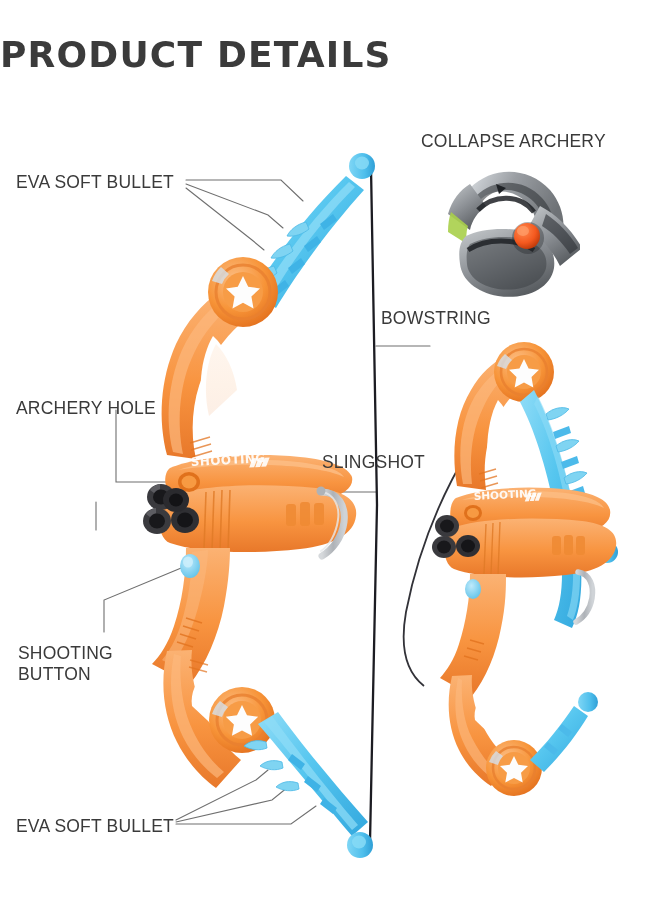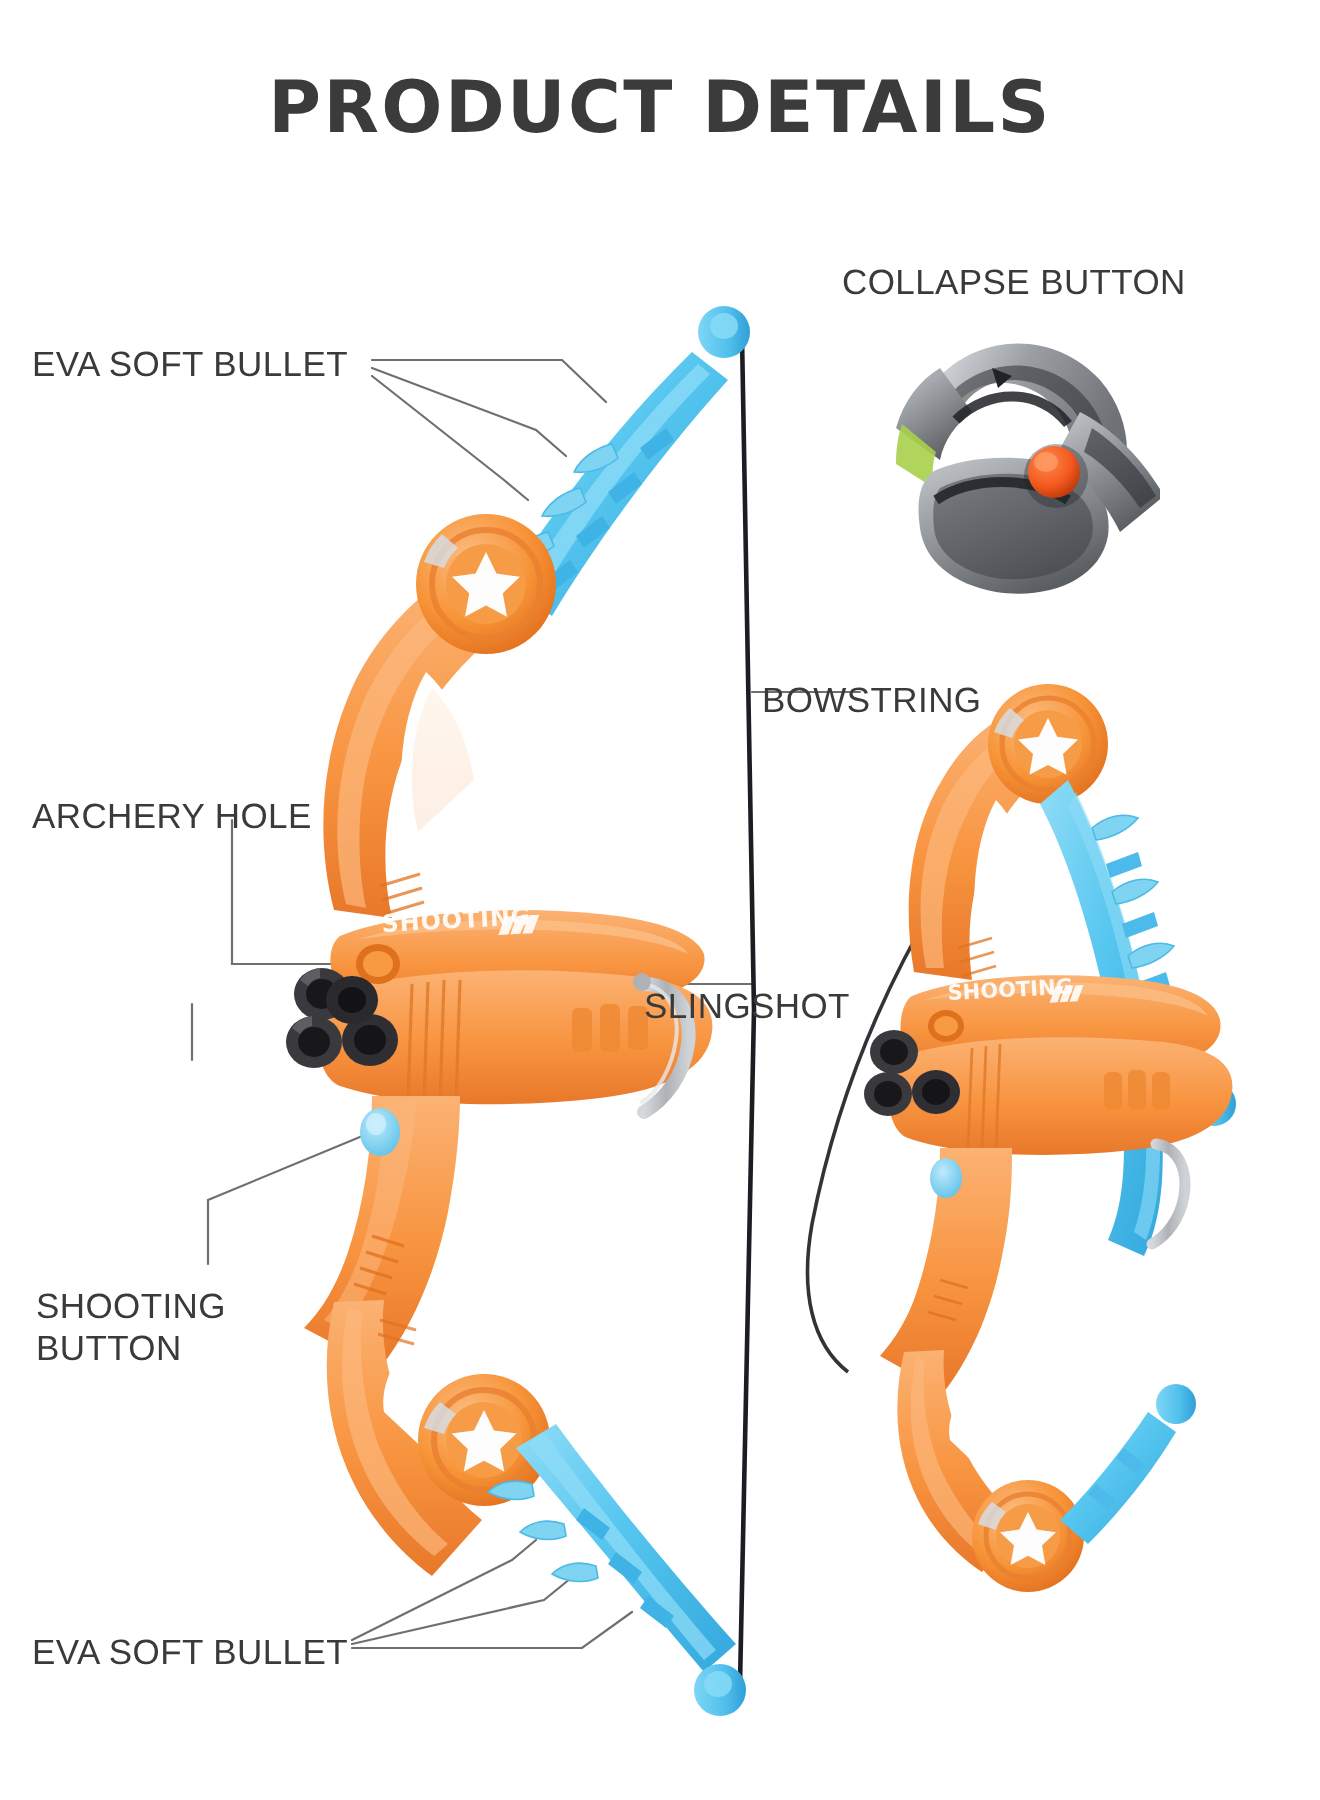--- a/index.html
+++ b/index.html
@@ -19,21 +19,20 @@
     position: absolute;
     inset: 0;
     width: 660px;
     height: 900px;
   }
   .page-title {
     position: absolute;
     top: 34px;
     left: 0;
     width: 660px;
-    text-align: center;
     font-family: "DejaVu Sans", sans-serif;
     font-size: 36px;
     font-weight: bold;
     letter-spacing: 1.2px;
     color: #3b3b3b;
   }
   .callout {
     position: absolute;
     font-family: "Liberation Sans", sans-serif;
     font-size: 17.5px;
@@ -42,22 +41,22 @@
     white-space: pre;
     line-height: 1.22;
   }
   .callout.two-line { white-space: pre-line; }
 
   #lbl-eva-top    { left: 16px;  top: 172px; }
   #lbl-archery    { left: 16px;  top: 398px; text-align: center; }
   #lbl-bullet     { left: 16px;  top: 533px; }
   #lbl-shooting   { left: 18px;  top: 643px; }
   #lbl-eva-bottom { left: 16px;  top: 816px; }
-  #lbl-bowstring  { left: 381px; top: 340px; }
-  #lbl-slingshot  { left: 322px; top: 452px; margin-top: 41px; }
+  #lbl-bowstring  { left: 381px; top: 308px; }
+  #lbl-slingshot  { left: 322px; top: 452px; }
   #lbl-collapse   { left: 421px; top: 131px; }
 
   svg.art {
     position: absolute;
     left: 0;
     top: 0;
     width: 660px;
     height: 900px;
     overflow: visible;
   }
@@ -484,15 +483,15 @@
 
   <div class="callout two-line" id="lbl-shooting">SHOOTING
 BUTTON</div>
 
   <div class="callout" id="lbl-eva-bottom">EVA SOFT BULLET</div>
 
   <div class="callout" id="lbl-bowstring">BOWSTRING</div>
 
   <div class="callout" id="lbl-slingshot">SLINGSHOT</div>
 
-  <div class="callout" id="lbl-collapse">COLLAPSE BUTTON</div>
+  <div class="callout" id="lbl-collapse">COLLAPSE ARCHERY</div>
 
 </div>
 
 </body></html>

